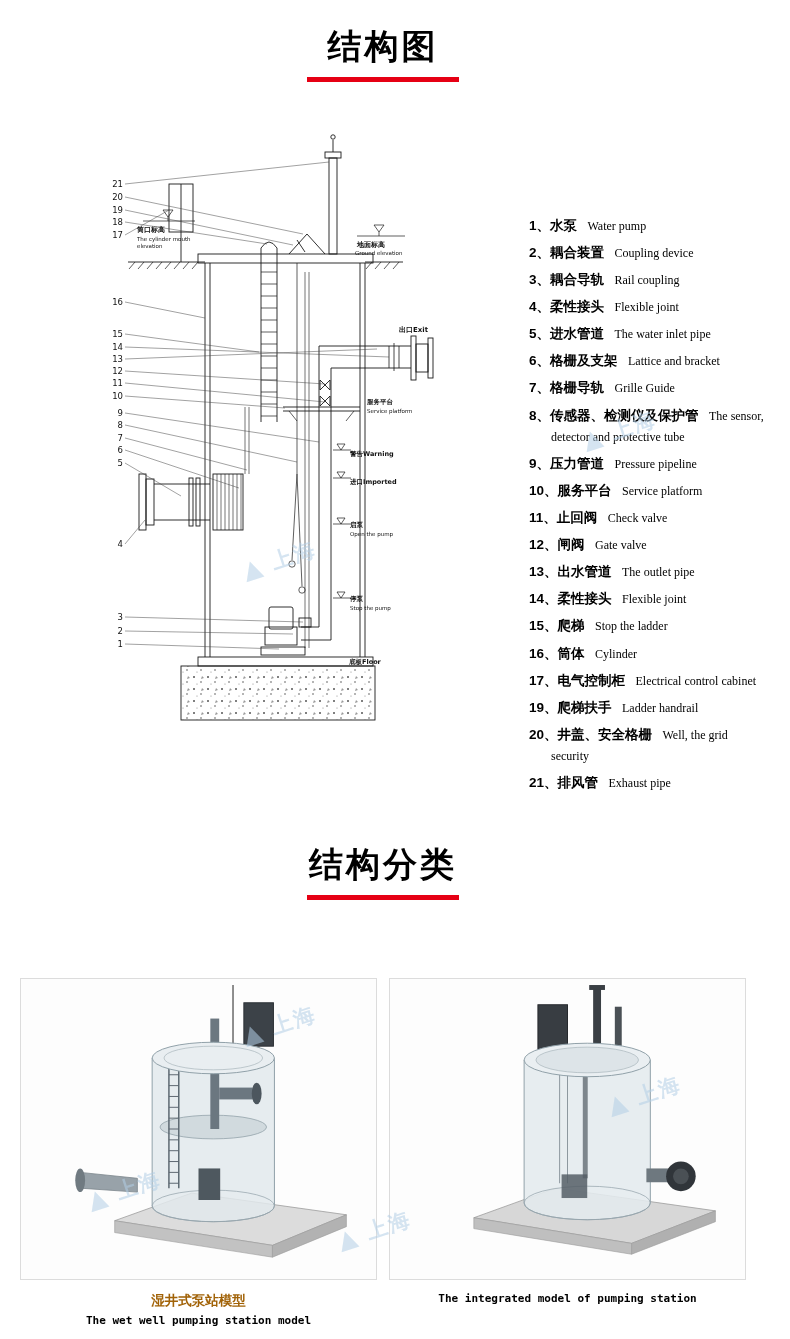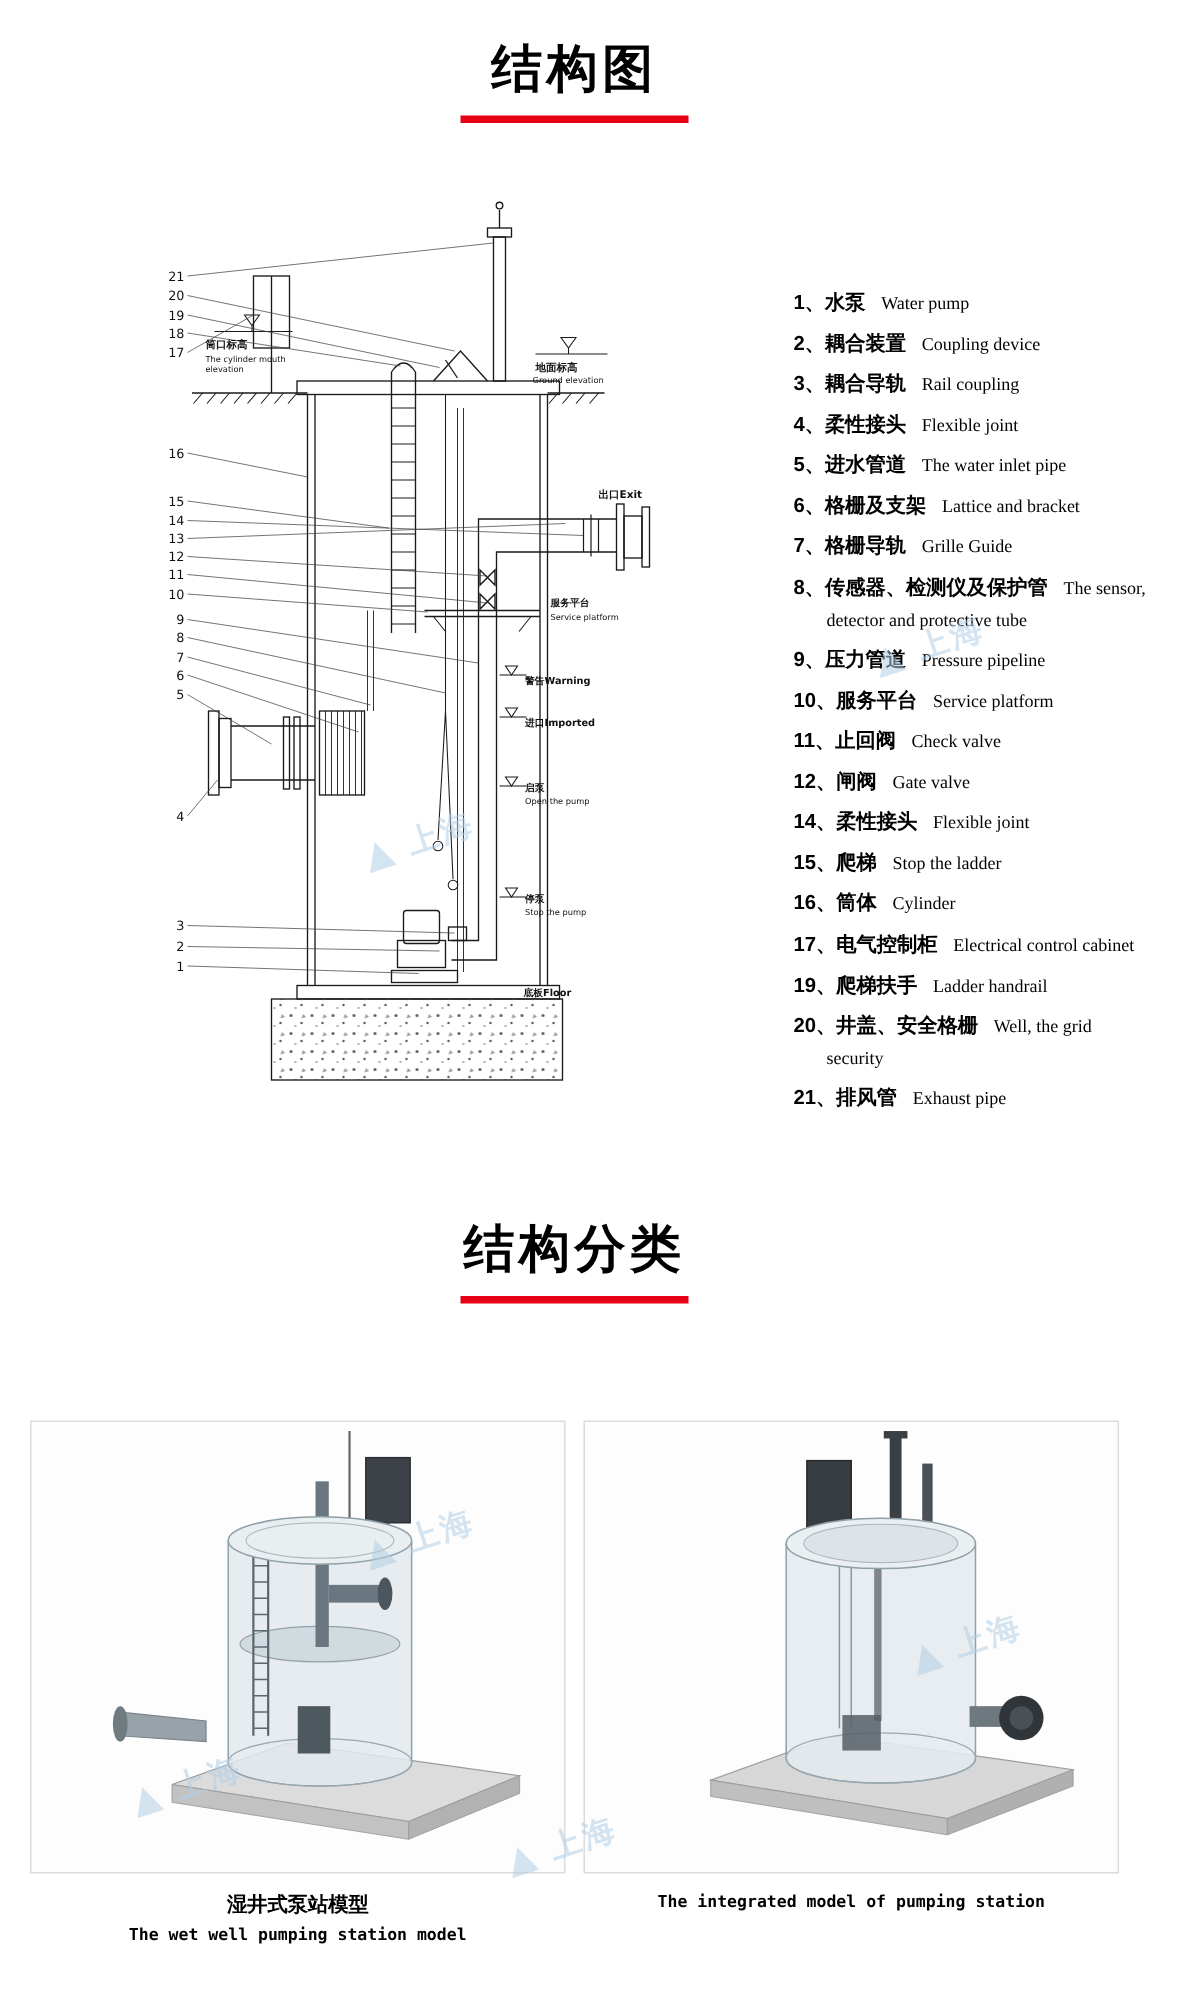--- a/index.html
+++ b/index.html
@@ -13,33 +13,33 @@
   .sec-title { text-align:center; font-size:34px; font-weight:bold; letter-spacing:3px; color:#000; line-height:1.2; }
   .title-bar { width:152px; height:5px; background:#e60014; margin:10px auto 0 auto; }
 
   
   .diagram-row { display:flex; margin-top:40px;padding-left:43px; }
   .main-diagram { width:430px; height:645px; margin-left:50px; flex:0 0 auto; }
   svg { font-family:"DejaVu Sans", sans-serif; }
   svg text { fill:#111; }
 
   
-  .legend { width:300px; margin-left:6px; margin-top:69px; }
+  .legend { width:300px; margin-left:6px; margin-top:92px; }
   .legend-item { padding-left:22px; text-indent:-22px; line-height:1.32; margin-bottom:6px; }
   .lg-zh { font-family:"Liberation Sans", sans-serif; font-weight:bold; font-size:13.5px; color:#000; }
   .lg-en { font-family:"Liberation Serif", serif; font-size:12px; color:#000; margin-left:6px; }
 
   
   .section-classification { margin-top:46px; }
   .models-row { display:flex; gap:12px; padding:0 20px; margin-top:78px; }
   .model-fig { width:368px; }
   .model-img { width:100%; height:302px; border:1px solid #dcdcdc; background:#fdfdfd; position:relative; z-index:1; }
   .model-img svg { width:100%; height:100%; }
   .model-caption { text-align:center; margin-top:12px; }
-  .cap-zh { font-size:13.5px; font-weight:bold; color:#000000; }
+  .cap-zh { font-size:13.5px; font-weight:bold; color:#a16207; }
   .cap-en { font-size:11px; font-weight:bold; color:#000; font-family:"DejaVu Sans Mono", monospace; margin-top:4px; }
 
   
   .wm { position:absolute; display:flex; align-items:center; gap:5px; color:#b3cfe6; opacity:.55;
         transform:rotate(-18deg); pointer-events:none; z-index:5; }
   .wm-tri { font-size:32px; line-height:1; }
   .wm-text { font-size:21px; font-weight:bold; letter-spacing:2px; }
 </style>
 </head>
 <body>
@@ -271,20 +271,24 @@
           <div class="legend-item">
             <span class="lg-zh">11、止回阀</span>
             <span class="lg-en">Check valve</span>
           </div>
 
           <div class="legend-item">
             <span class="lg-zh">12、闸阀</span>
             <span class="lg-en">Gate valve</span>
           </div>
 
+          <div class="legend-item">
+            <span class="lg-zh">13、出水管道</span>
+            <span class="lg-en">The outlet pipe</span>
+          </div>
 
           <div class="legend-item">
             <span class="lg-zh">14、柔性接头</span>
             <span class="lg-en">Flexible joint</span>
           </div>
 
           <div class="legend-item">
             <span class="lg-zh">15、爬梯</span>
             <span class="lg-en">Stop the ladder</span>
           </div>

